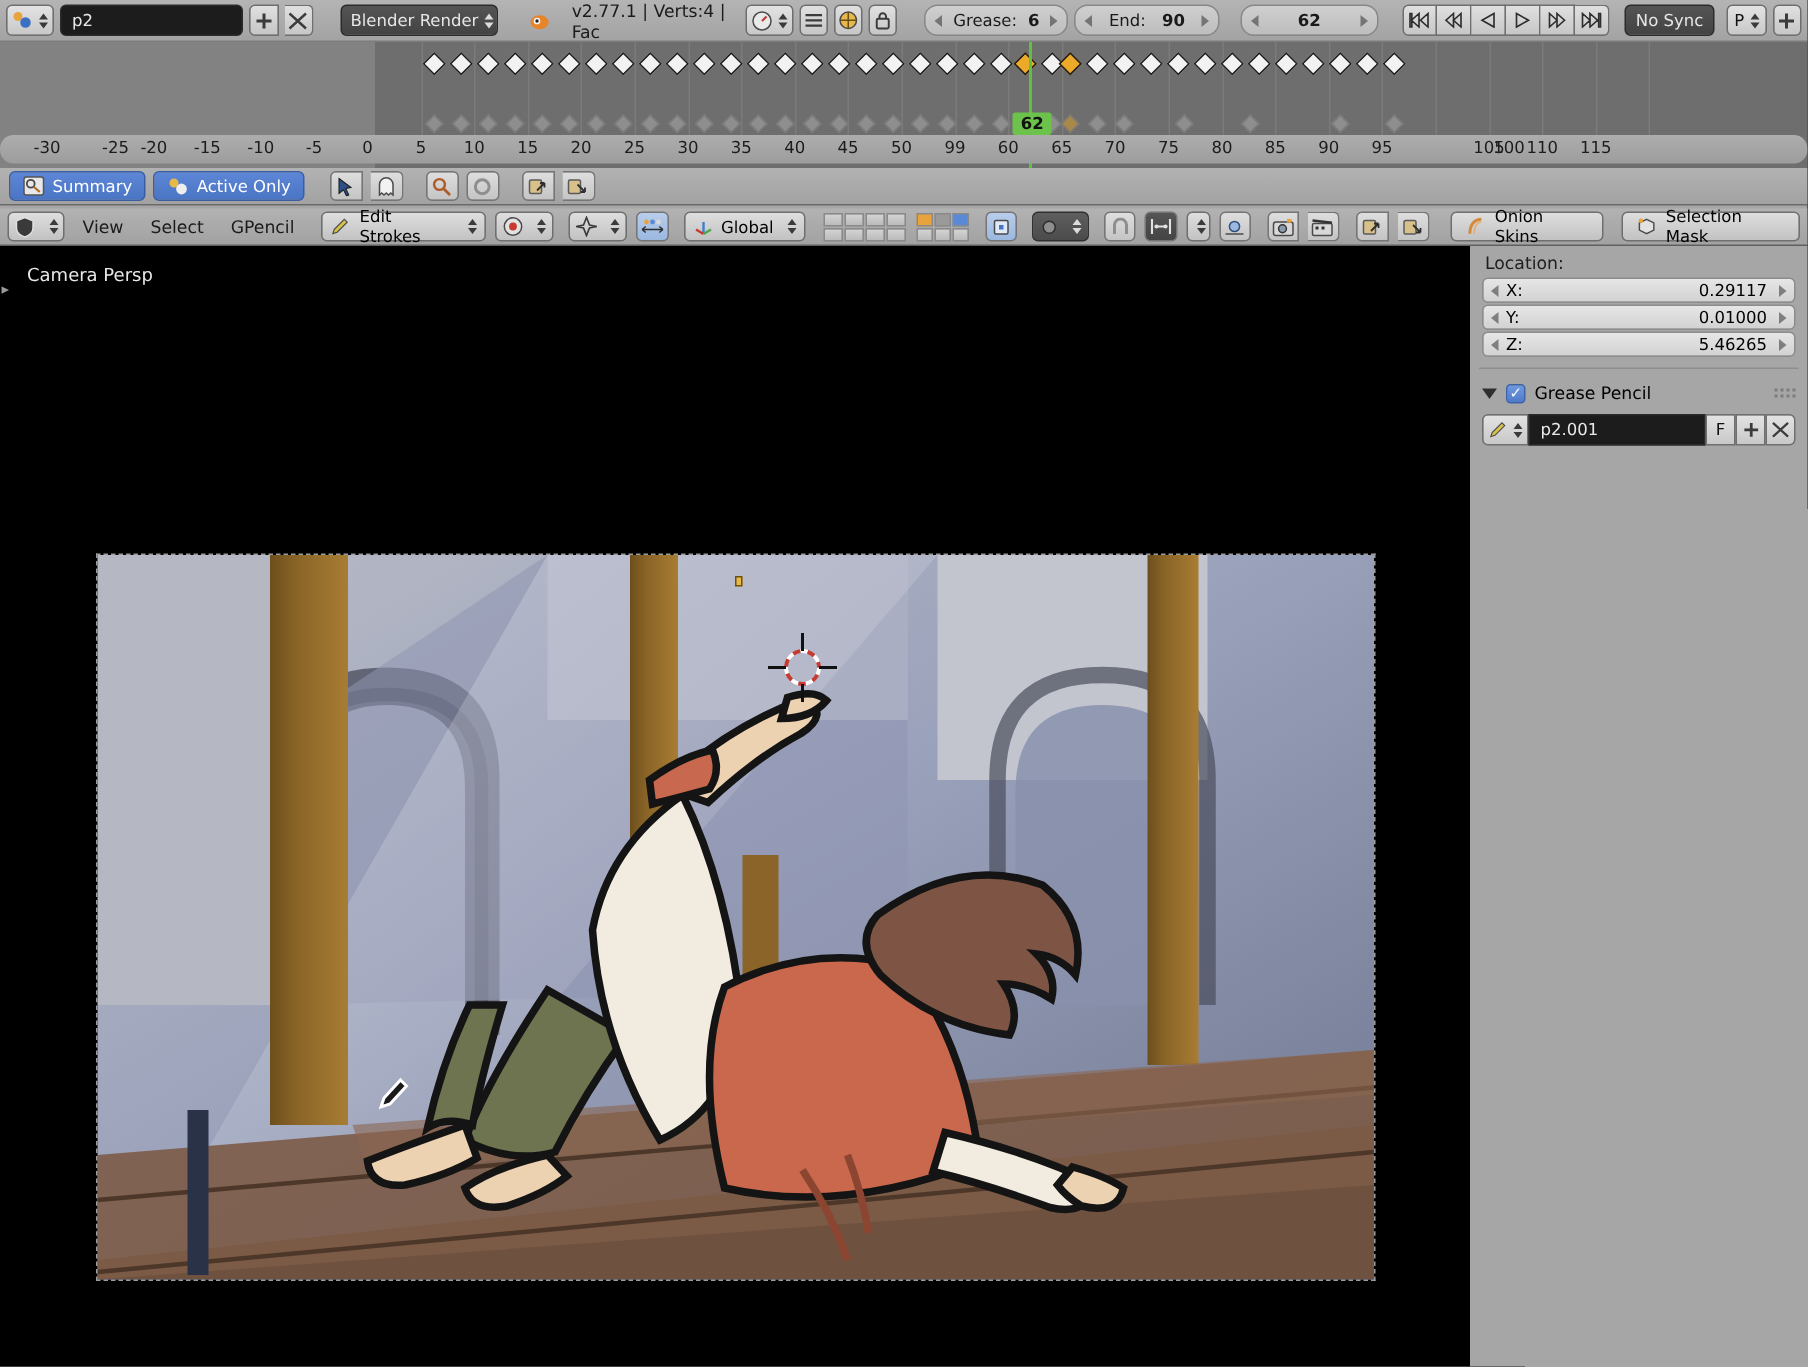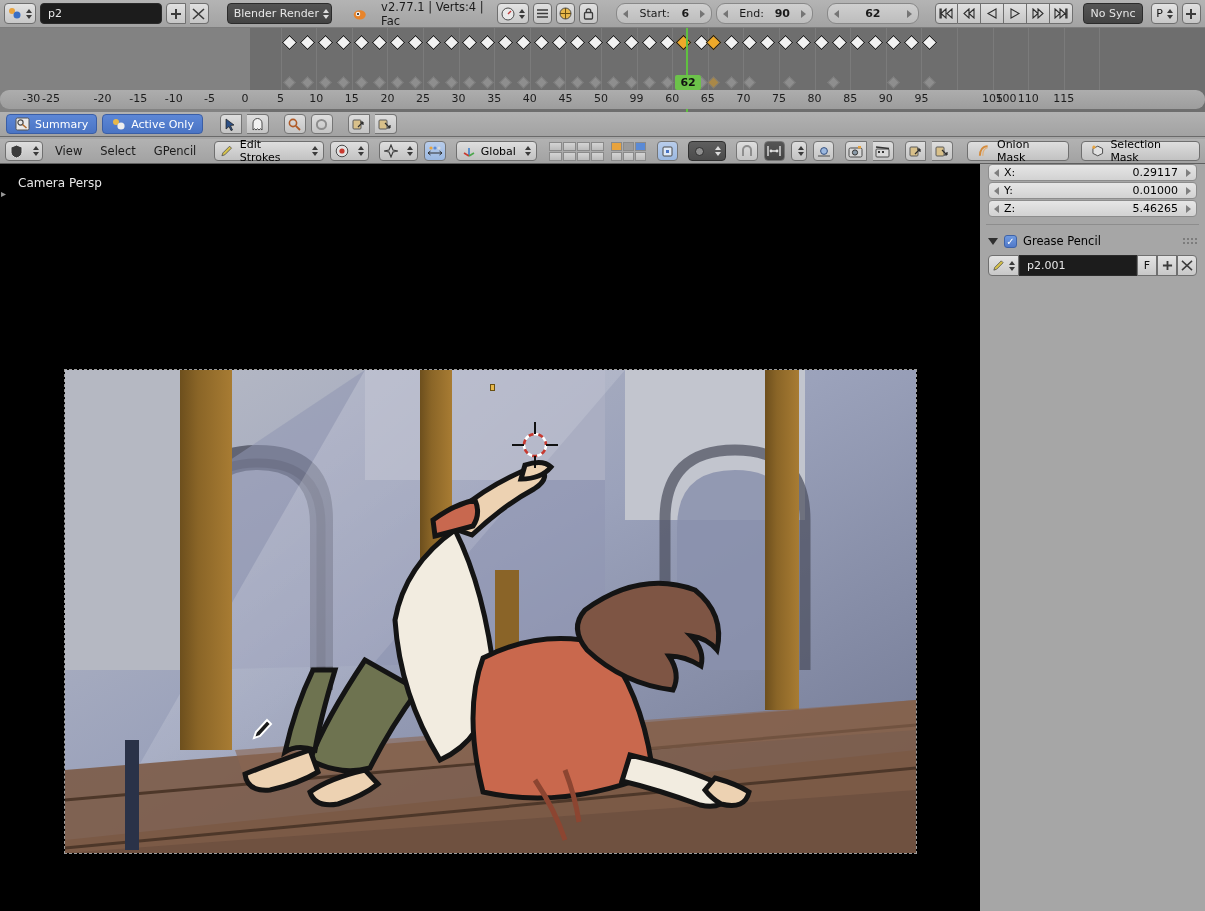--- a/index.html
+++ b/index.html
@@ -216,21 +216,21 @@
       </svg>
   </div>
   <div class="iconbox" style="border-radius:4px">
     <svg width="11" height="13" viewBox="0 0 11 13">
       <rect x="1.5" y="5.5" width="8" height="6.5" rx="1" fill="none" stroke="#3b3b3b" stroke-width="1.3"></rect>
       <path d="M3.3 5.5V4a2.2 2.2 0 014.4 0v1.5" fill="none" stroke="#3b3b3b" stroke-width="1.3"></path>
       </svg>
   </div>
   <div class="numfield" style="margin-left:14px;width:110px">
     <span class="arrL"></span>
-    <span class="lbl">Start:</span>
+    <span class="lbl">Grease:</span>
     <span class="val">6</span>
     <span class="arrR"></span>
   </div>
   <div class="numfield" style="width:110px">
     <span class="arrL"></span>
     <span class="lbl">End:</span>
     <span class="val">90</span>
     <span class="arrR"></span>
   </div>
   <div class="numfield" style="margin-left:10px;width:100px;justify-content:center;gap:26px">
@@ -380,21 +380,21 @@
       <div class="kf sum" style="left: 745px; top: 50px;"></div>
       <div class="kf sum" style="left: 785px; top: 50px;"></div>
       <div class="kf sum" style="left: 829px; top: 50px;"></div>
       <div class="kf sum" style="left: 889px; top: 50px;"></div>
       <div class="kf sum" style="left: 925px; top: 50px;"></div>
     </div>
   <div id="playhead" style="left: 686.44px;"></div>
 </div>
 <div id="ruler">
     <span style="left: 31.4px;">-30</span>
-    <span style="left: 51px;">-25</span>
+    <span style="left: 77px;">-25</span>
     <span style="left: 102.6px;">-20</span>
     <span style="left: 138.2px;">-15</span>
     <span style="left: 173.8px;">-10</span>
     <span style="left: 209.4px;">-5</span>
     <span style="left: 245px;">0</span>
     <span style="left: 280.6px;">5</span>
     <span style="left: 316.2px;">10</span>
     <span style="left: 351.8px;">15</span>
     <span style="left: 387.4px;">20</span>
     <span style="left: 423px;">25</span>
@@ -617,21 +617,21 @@
     <svg width="14" height="13" viewBox="0 0 14 13">
         <rect x="1" y="2" width="8" height="9" rx="1" fill="#d8c08a" stroke="#5a5a5a"></rect>
         <path d="M7 5l5 5M12 10H9M12 10V7" stroke="#2e2e2e" stroke-width="1.2" fill="none"></path>
       </svg>
   </div>
   <div class="mode" style="gap:6px;margin-left:8px;padding:0 9px">
     <svg width="14" height="14" viewBox="0 0 14 14">
       <path d="M3 12C3 6 6 2 11 2" fill="none" stroke="#d48a3a" stroke-width="2"></path>
       <path d="M6 12C6 7 8 4 11 3.5" fill="none" stroke="#e0b07a" stroke-width="1.4"></path>
       </svg>
-    <span>Onion Mask</span>
+    <span>Onion Skins</span>
   </div>
   <div class="mode" style="gap:6px;margin-left:6px;padding:0 9px">
     <svg width="14" height="14" viewBox="0 0 14 14">
       <path d="M7 2l5 2.5v5L7 12 2 9.5v-5z" fill="#e2e2e2" stroke="#4a4a4a"></path>
         <circle cx="3" cy="3" r="1.6" fill="#e8a33d"></circle>
       </svg>
     <span>Selection Mask</span>
   </div>
 </div>
 
@@ -724,20 +724,21 @@
     <circle cx="23" cy="23" r="11" fill="none" stroke="#c8392f" stroke-width="2.6" stroke-dasharray="5 5" stroke-dashoffset="5"></circle>
     <path d="M23 0v12M23 34v12M0 23h12M34 23h12" stroke="#111" stroke-width="2"></path>
   </svg>
 
   <svg style="position:absolute;left:250px;top:553px" width="24" height="26" viewBox="0 0 24 26">
     <path d="M17 3l4 4-11 12-6 2 2-6z" fill="#1a1a1a" stroke="#ffffff" stroke-width="2"></path>
   </svg>
 </div>
 
 <div id="props">
+  <div class="ptitle">Location:</div>
   <div class="prow">
     <span class="arrL"></span>
     <span style="margin-right:auto;margin-left:5px">X:</span>
     <span>0.29117</span>
     <span class="arrR" style="margin-left:8px"></span>
   </div>
   <div class="prow">
     <span class="arrL"></span>
     <span style="margin-right:auto;margin-left:5px">Y:</span>
     <span>0.01000</span>

